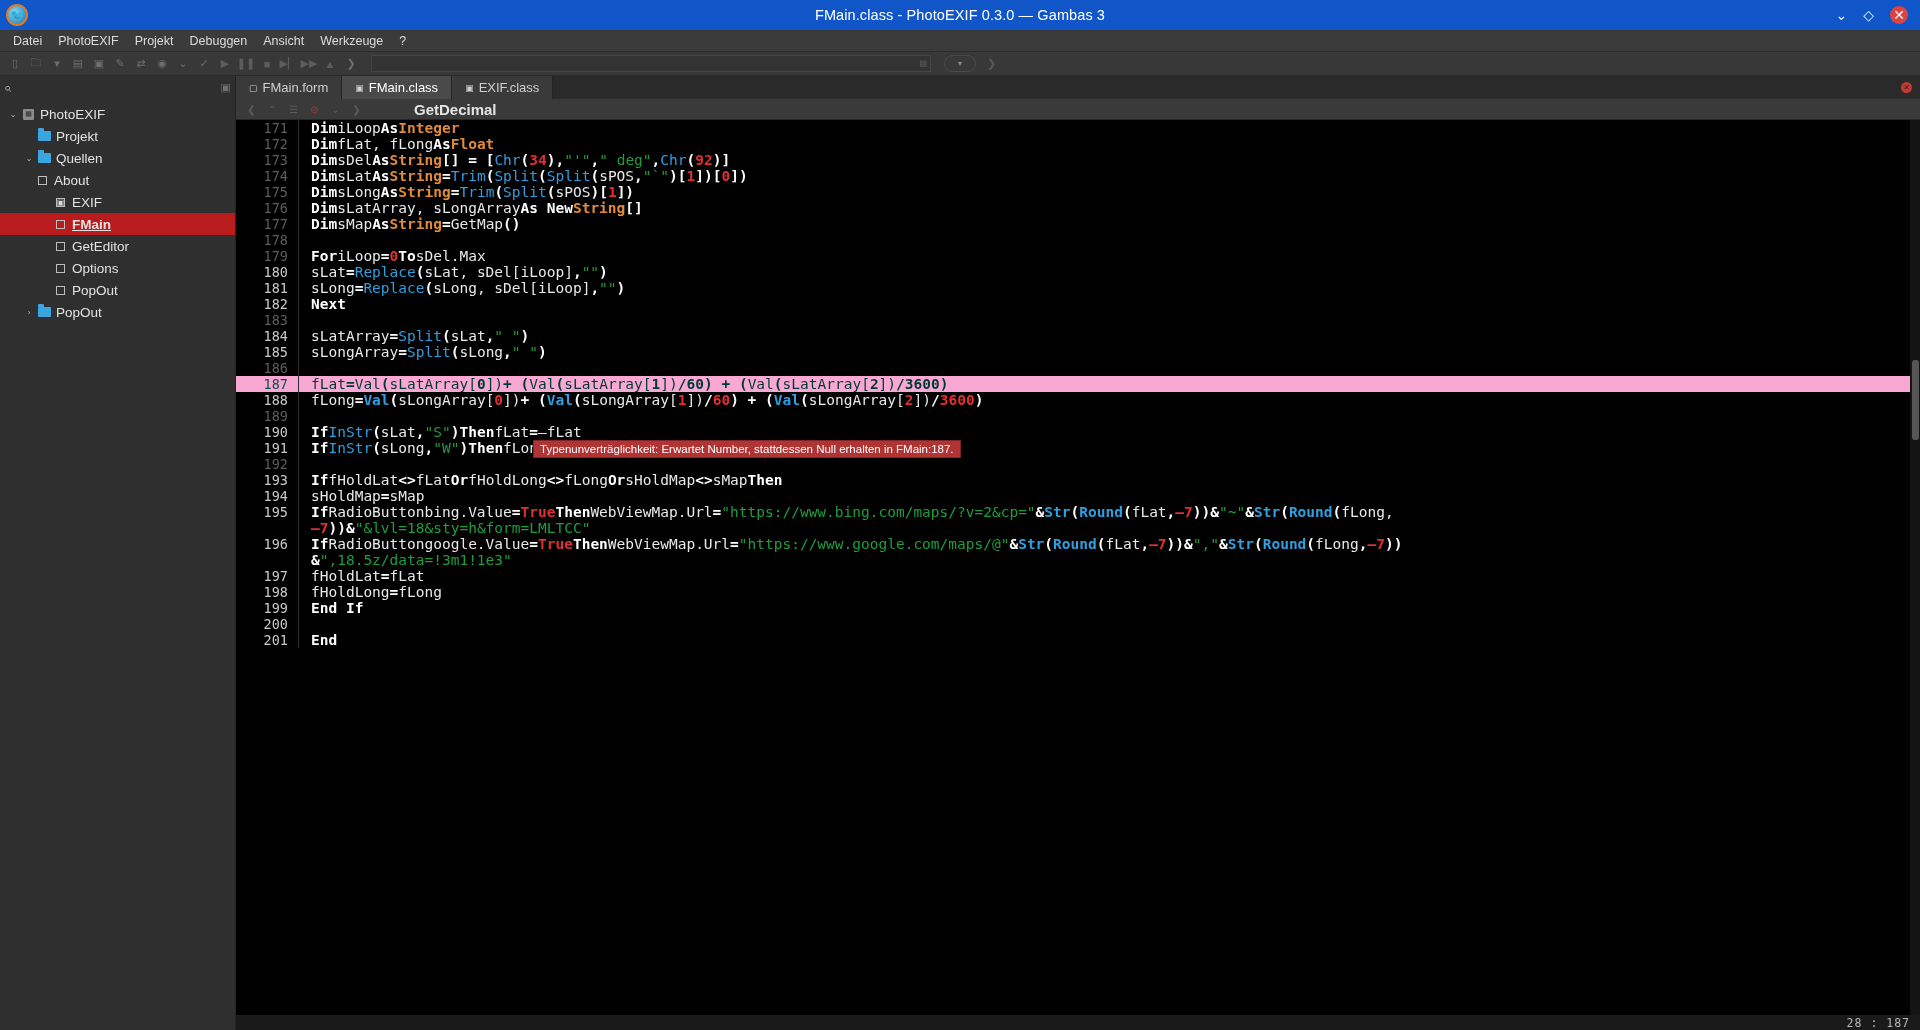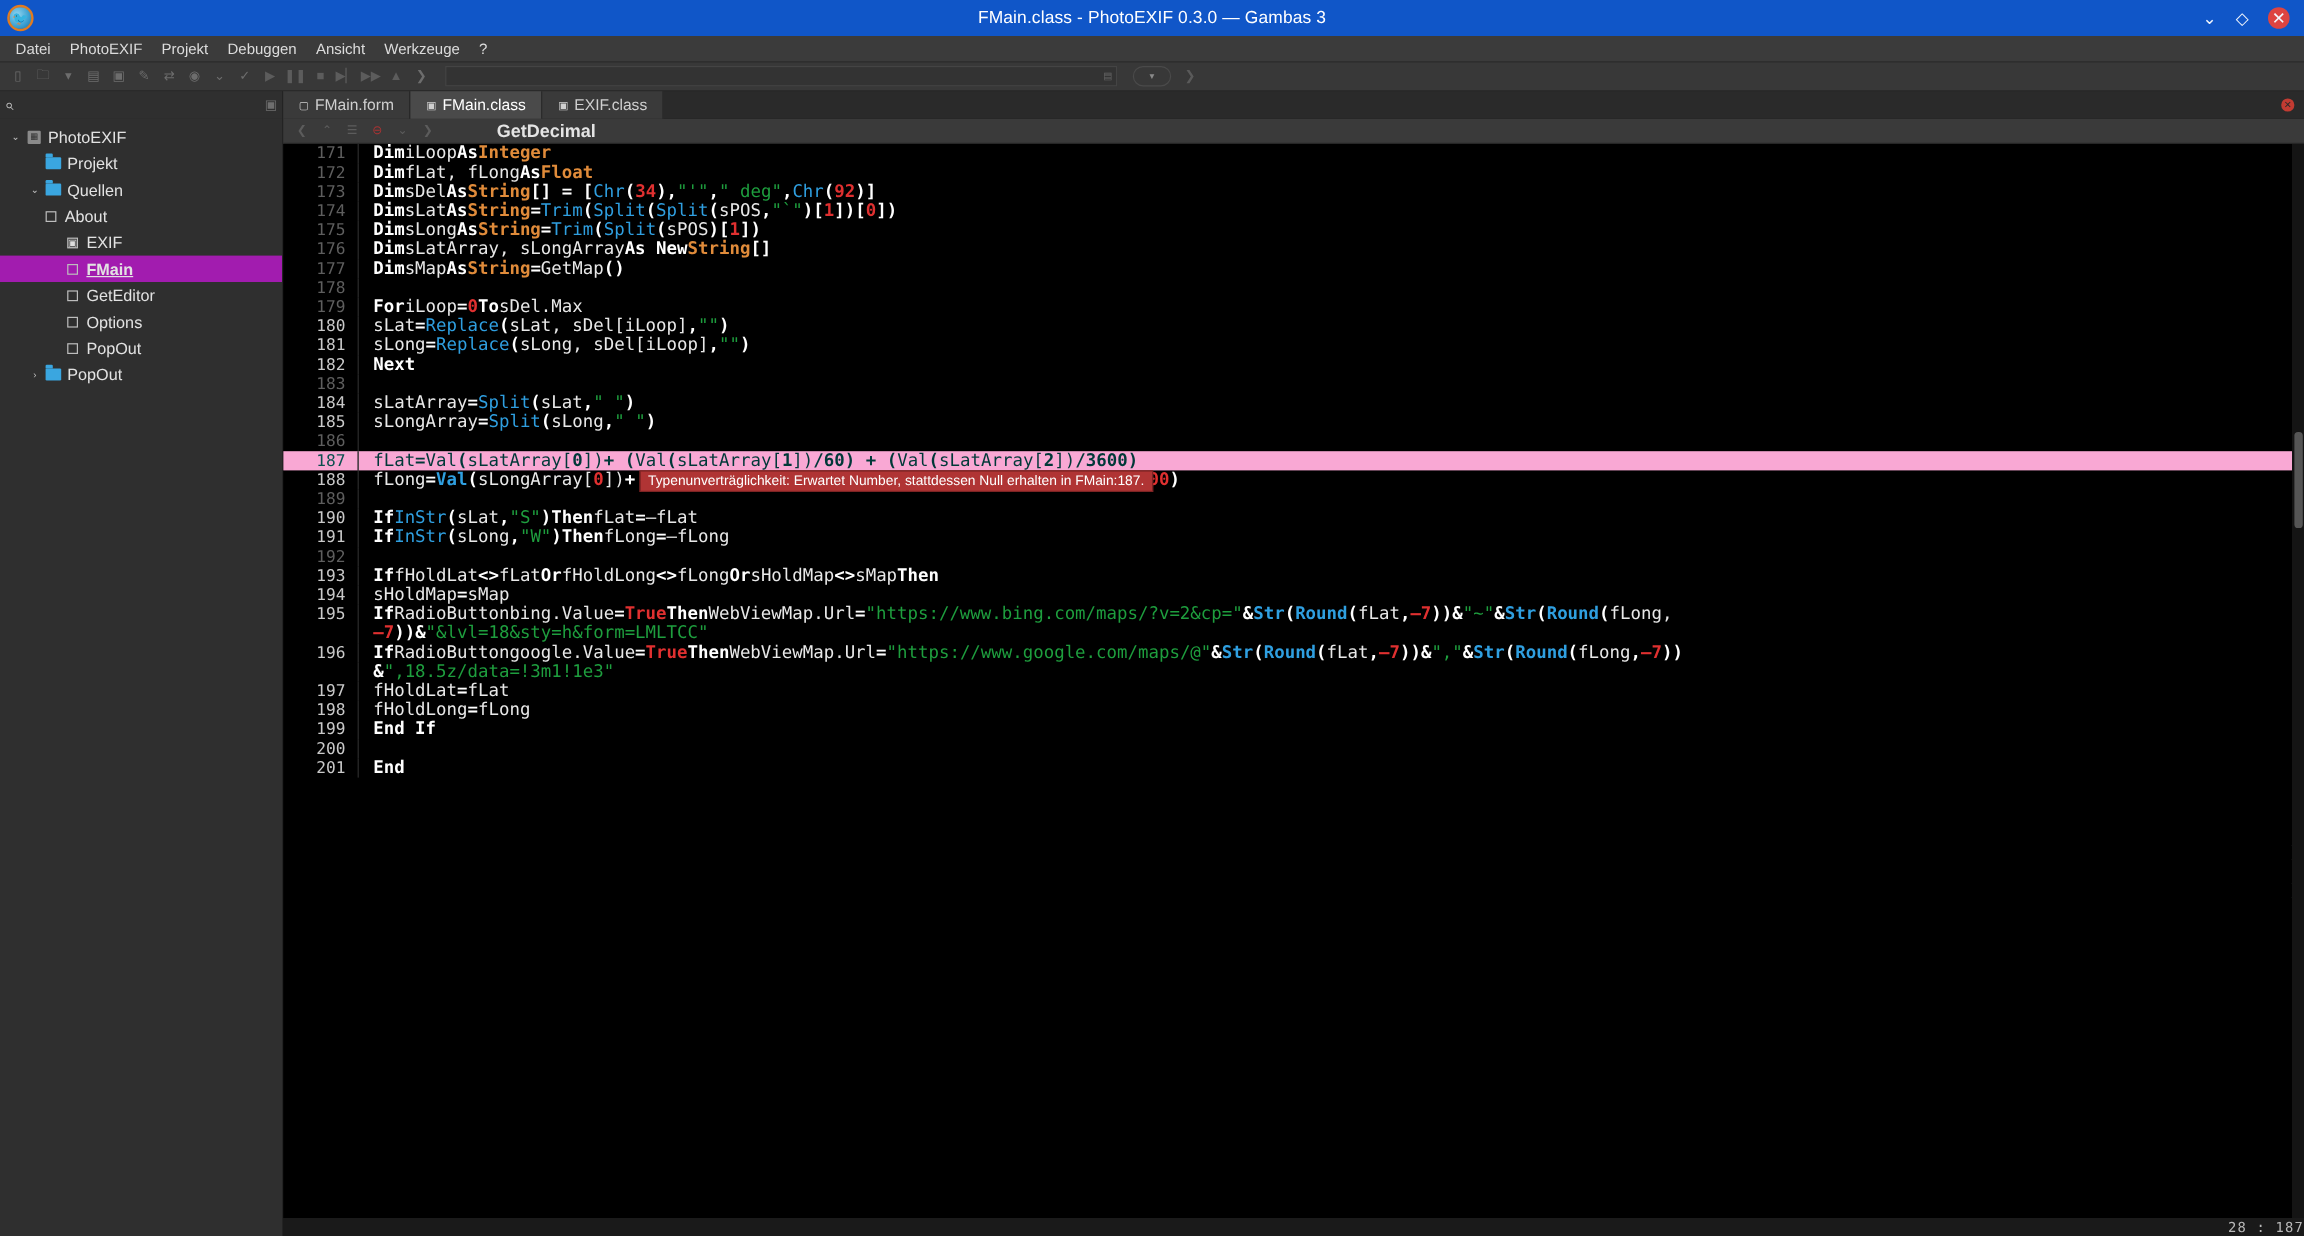--- a/index.html
+++ b/index.html
@@ -60,21 +60,21 @@
   .leftpane{ width:236px; background:#2f2f2f; display:flex; flex-direction:column; border-right:1px solid #232323;}
   .searchrow{ height:23px; background:#2f2f2f; display:flex; align-items:center; padding:0 4px; gap:4px;}
   .searchrow .mag{ font-size:13px;color:#c8c8c8; transform:scaleX(-1);}
   .searchrow input{
     flex:1; background:transparent;border:none;outline:none;color:#dcdcdc;font-size:12px;
     font-family:"Liberation Sans",sans-serif;
   }
   .searchrow .clr{ font-size:11px;color:#6e6e6e;}
   .tree{ flex:1; background:#2f2f2f; padding-top:4px; overflow:hidden;}
   .trow{ display:flex;align-items:center;height:22px;padding-left:6px;font-size:13.5px;color:#e2e2e2;cursor:default;}
-  .trow.sel{ background:#a21caf; }
+  .trow.sel{ background:#b91c1c; }
   .trow.sel .tlabel{ font-weight:bold; text-decoration:underline;}
   .tw{ width:14px;display:flex;align-items:center;justify-content:center;font-size:8px;color:#b9b9b9;}
   .ico{ width:17px;display:flex;align-items:center;justify-content:center;margin-right:3px;}
   .folder{ width:13px;height:10px;background:#3aa6e0;border-radius:1px;position:relative;}
   .folder:before{content:"";position:absolute;top:-3px;left:0;width:6px;height:3px;background:#3aa6e0;border-radius:1px 1px 0 0;}
   .sq{ width:9px;height:9px;border:1.4px solid #bdbdbd; }
   .sq.x{ display:flex;align-items:center;justify-content:center;font-size:8px;color:#ddd;}
   .proj-ico{ width:11px;height:11px;background:#8a8a8a;border-radius:1px;display:flex;align-items:center;justify-content:center;font-size:7px;color:#2f2f2f;}
   
   .rightpane{ flex:1; display:flex; flex-direction:column; min-width:0;}
@@ -114,30 +114,30 @@
   .ty{ color:#e08b3a; font-weight:bold;}
   .fn{ color:#2f9fe0; }
   .fn2{ color:#2f9fe0; font-weight:bold;}
   .str{ color:#1e9e3e; }
   .num{ color:#e03030; font-weight:bold;}
   .op{ color:#ffffff; font-weight:bold;}
   .pl{ color:#e8e8e8; }
   .errtip{
     position:absolute; background:#b03434; color:#fff; font-size:11.5px;
     font-family:"Liberation Sans",sans-serif; padding:1px 6px; white-space:nowrap;
-    border:1px solid #7d2424; line-height:14px;
+    border:1px solid #7d2424; line-height:14px;margin-top:48px;
   }
   .ovf{ position:absolute; right:2px; color:#9a9a9a; font-size:12px;}
   .vscroll{
     position:absolute; right:0; top:0; width:10px; bottom:0; background:#141414;
   }
   .vthumb{ position:absolute;right:1px;width:7px;background:#555;border-radius:3px;}
   .statusline{
     height:15px;background:#1a1a1a;display:flex;align-items:center;justify-content:flex-end;
-    font-size:11.5px;color:#b8b8b8;
+    padding-right:10px;font-size:11.5px;color:#b8b8b8;
     font-family:"DejaVu Sans Mono","Liberation Mono",monospace; letter-spacing:1px;
   }
 </style>
 </head>
 <body>
 
 <div class="titlebar">
   <div class="app-logo">🐦</div>
   <div class="title-text">FMain.class - PhotoEXIF 0.3.0 — Gambas 3</div>
   <div class="win-ctrls">

